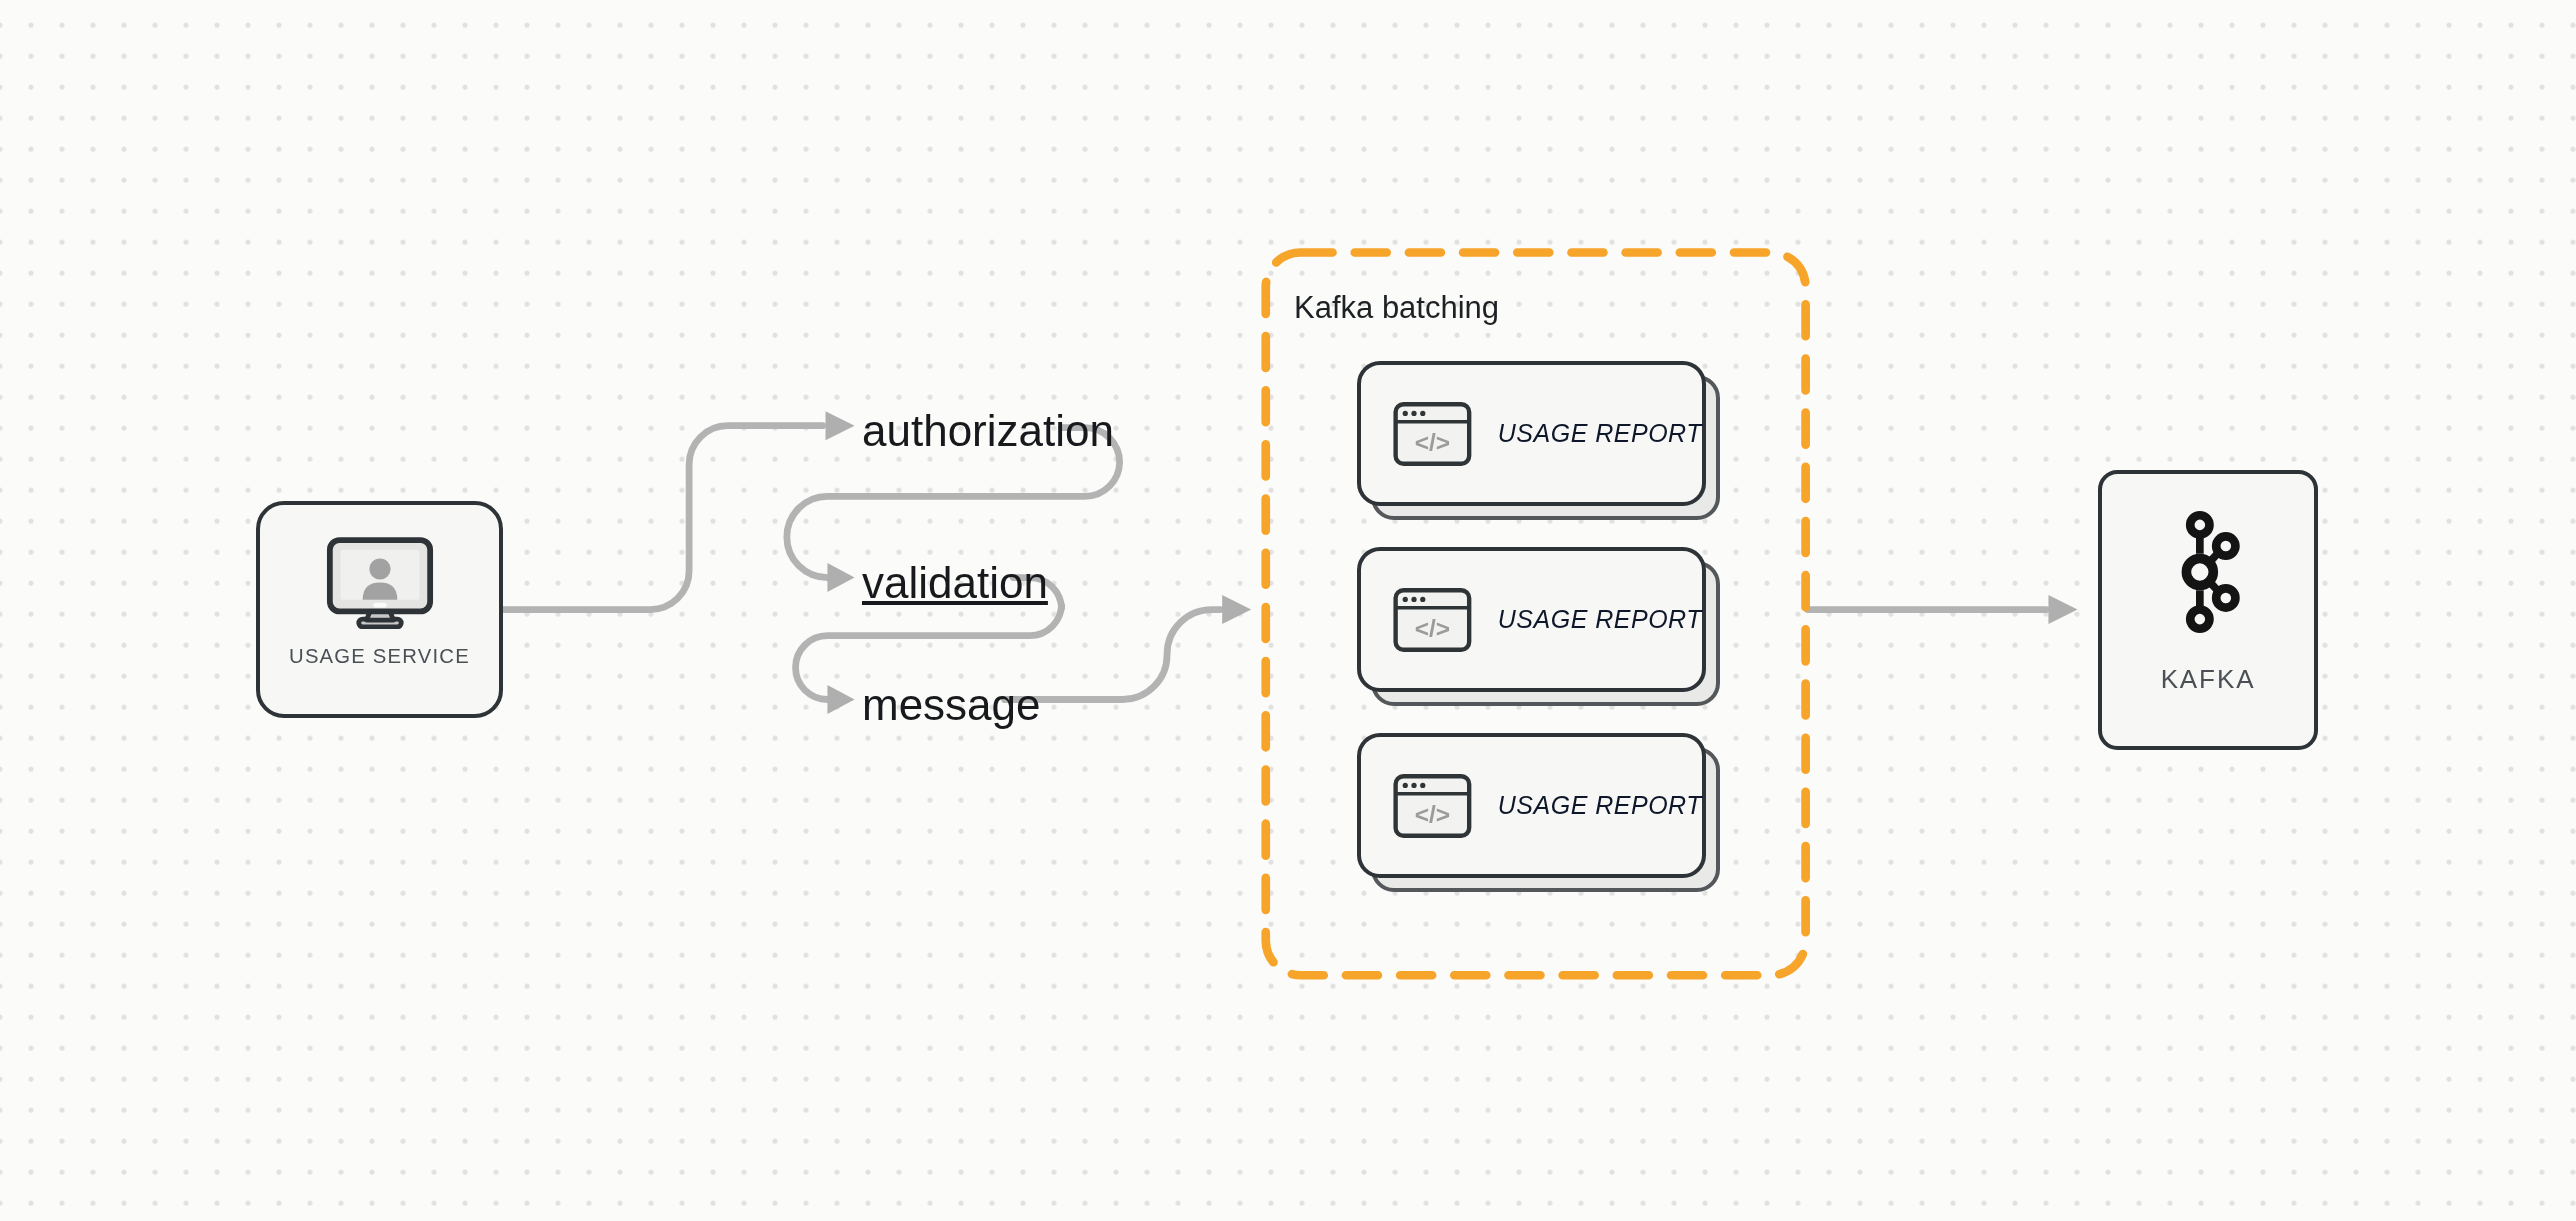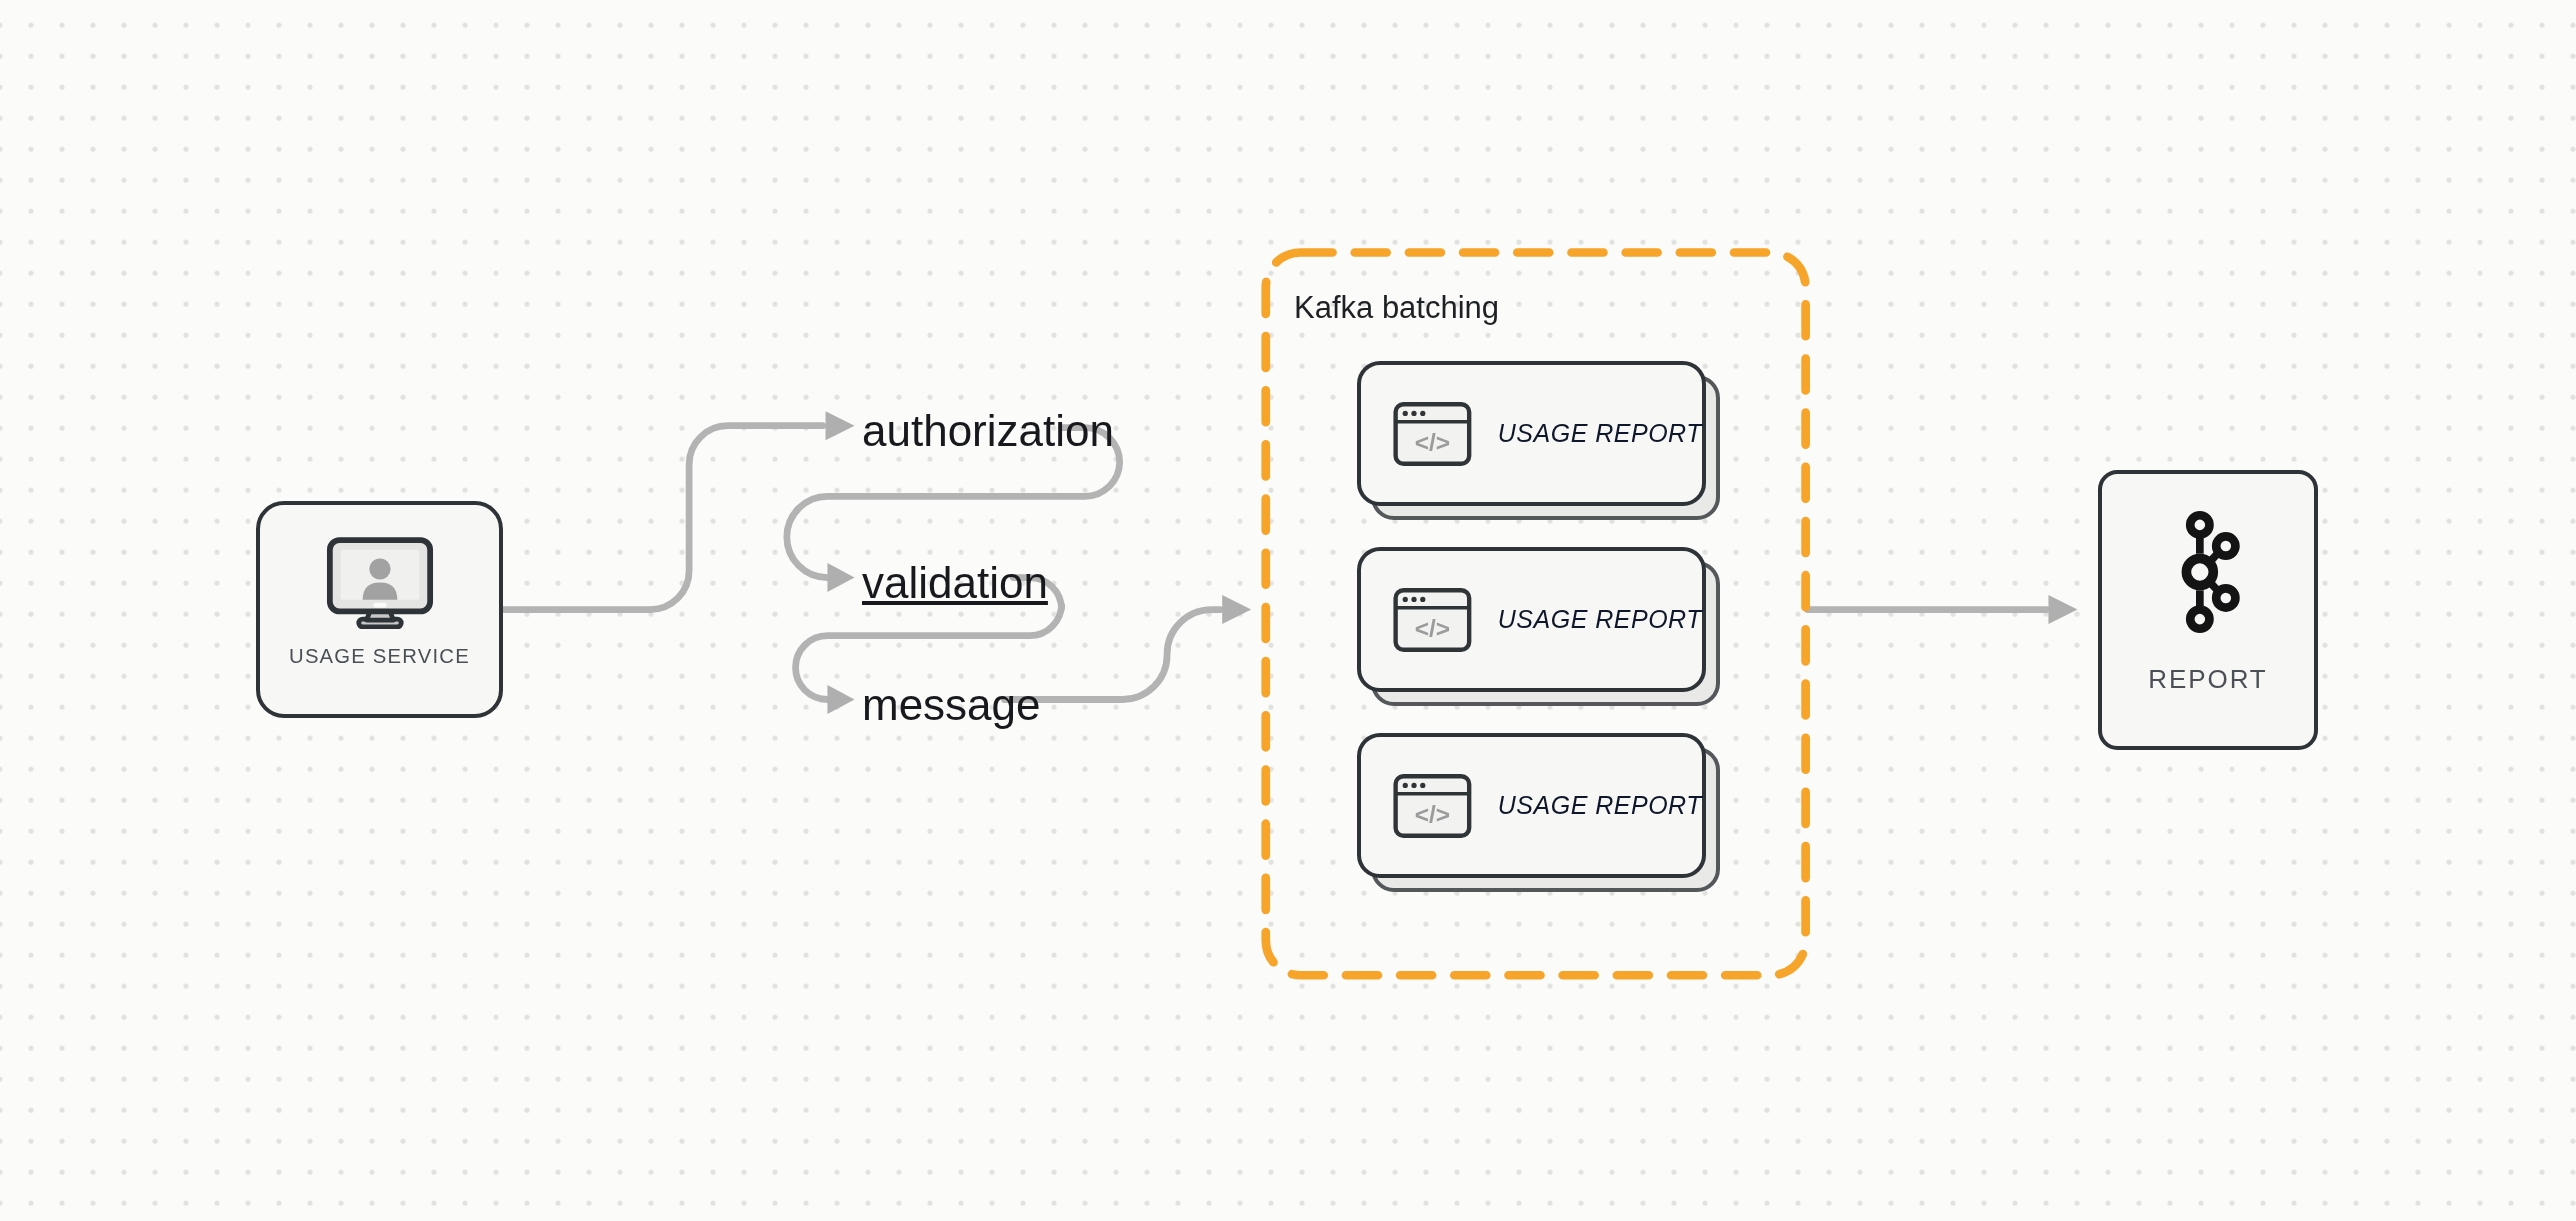--- a/index.html
+++ b/index.html
@@ -152,17 +152,17 @@
         <line x1="30" y1="86" x2="30" y2="108"></line>
         <line x1="39" y1="58" x2="50" y2="46"></line>
         <line x1="39" y1="76" x2="50" y2="88"></line>
         <circle cx="30" cy="18" r="10" stroke-width="9"></circle>
         <circle cx="30" cy="67" r="14" stroke-width="10"></circle>
         <circle cx="30" cy="116" r="10" stroke-width="9"></circle>
         <circle cx="57" cy="40" r="10" stroke-width="9"></circle>
         <circle cx="57" cy="94" r="10" stroke-width="9"></circle>
       </g>
     </svg>
-    <div class="node-label">REPORT</div>
+    <div class="node-label">KAFKA</div>
   </div>
 
 </div>
 
 
 </body></html>

